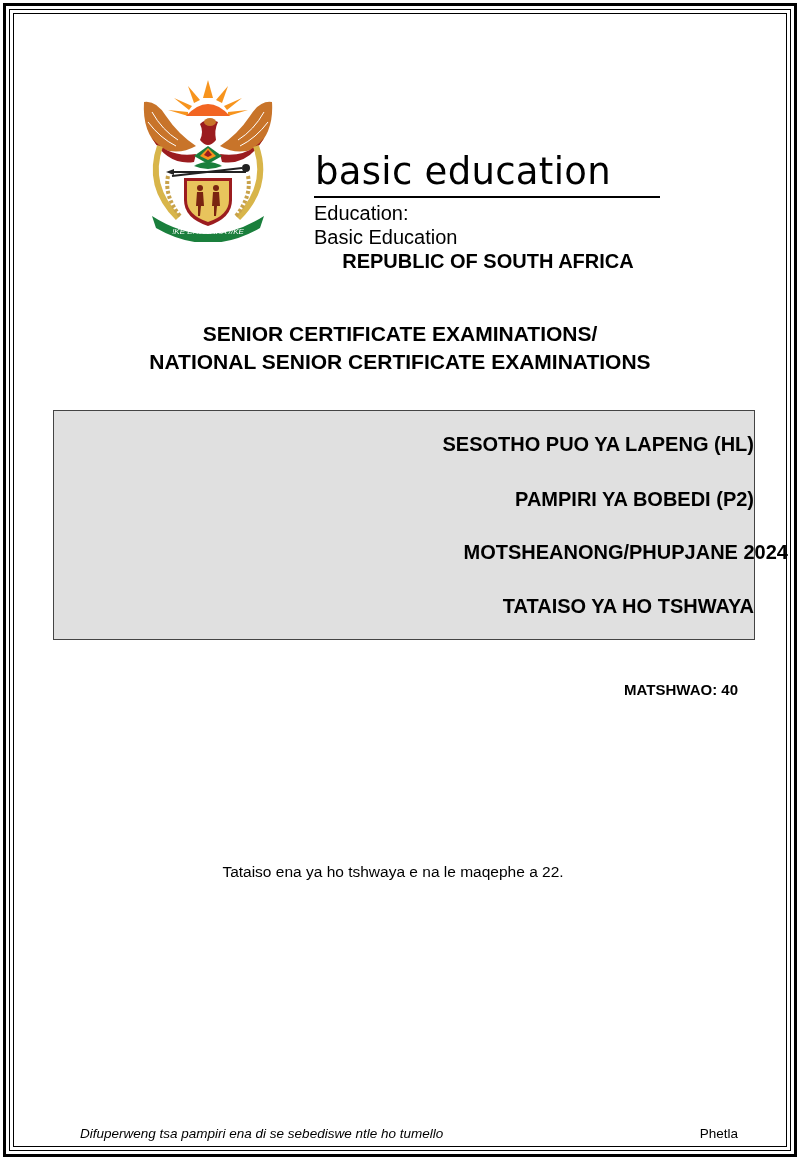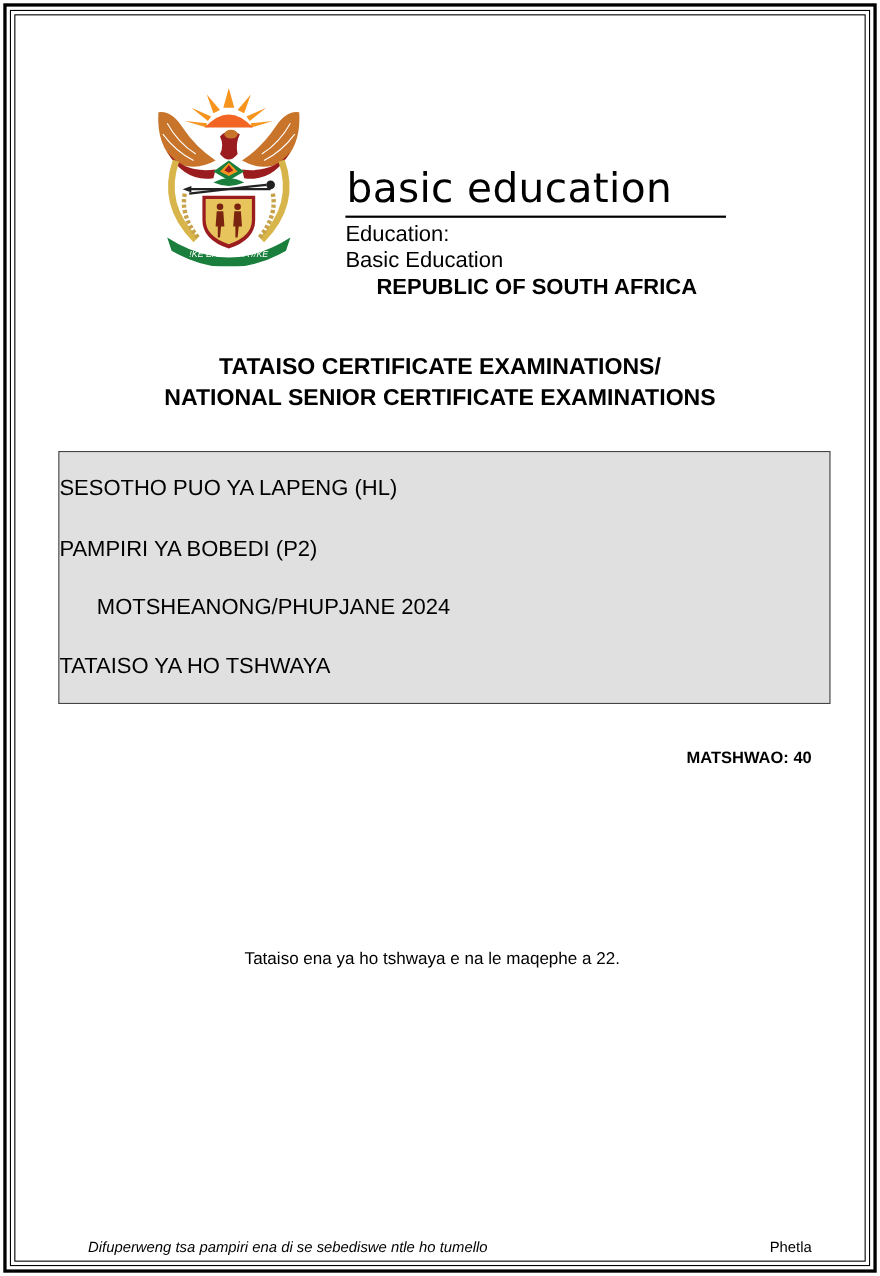--- a/index.html
+++ b/index.html
@@ -15,21 +15,21 @@
   .logo-text { position: absolute; left: 314px; top: 106px; width: 348px; margin-top: 44px; }
   .logo-big { font-family: "DejaVu Sans", sans-serif; font-size: 37px; line-height: 44px; letter-spacing: 0.3px; margin-left: 1px; }
   .logo-rule { height: 2px; background: #000; margin-top: 2px; width: 346px; }
   .logo-dept { font-size: 20px; line-height: 23px; margin-top: 4px; }
   .logo-dept2 { font-size: 20px; line-height: 24px; }
   .logo-rsa { font-size: 20px; font-weight: bold; line-height: 24px; text-align: center; }
 
   .exam-title { position: absolute; left: 0; width: 800px; top: 320px; text-align: center; font-weight: bold; font-size: 21px; line-height: 28px; }
 
   .grey-box { position: absolute; left: 53px; top: 410px; width: 700px; height: 228px; background: #e0e0e0; border: 1.5px solid #444; }
-  .grey-line { position: absolute; left: 0; width: 100%; text-align: left; font-weight: normal; font-size: 20px; }
+  .grey-line { position: absolute; left: 0; width: 100%; text-align: right; font-weight: bold; font-size: 20px; }
 
   .marks { position: absolute; right: 62px; top: 681px; font-weight: bold; font-size: 15px; }
   .pages { position: absolute; left: 0; width: 786px; text-align: center; top: 863px; font-weight: normal; font-size: 15.5px; }
 
   .footer-left { position: absolute; left: 45px; top: 1126px; font-style: italic; font-size: 13.5px; margin-left: 35px; }
   .footer-right { position: absolute; right: 62px; top: 1126px; font-size: 13.5px; }
 </style>
 </head>
 <body>
 
@@ -96,21 +96,21 @@
 
 <div class="logo-text">
   <div class="logo-big">basic education</div>
   <div class="logo-rule"></div>
   <div class="logo-dept">Education:</div>
   <div class="logo-dept2">Basic Education</div>
   <div class="logo-rsa">REPUBLIC OF SOUTH AFRICA</div>
 </div>
 
 <div class="exam-title">
-  <div>TATAISO CERTIFICATE EXAMINATIONS/</div>
+  <div>SENIOR CERTIFICATE EXAMINATIONS/</div>
   <div>NATIONAL SENIOR CERTIFICATE EXAMINATIONS</div>
 </div>
 
 <div class="grey-box">
   <div class="grey-line" style="top:22px;">SESOTHO PUO YA LAPENG (HL)</div>
   <div class="grey-line" style="top:77px;">PAMPIRI YA BOBEDI (P2)</div>
   <div class="grey-line" style="top:130px;padding-left:34px;">MOTSHEANONG/PHUPJANE 2024</div>
   <div class="grey-line" style="top:184px;">TATAISO YA HO TSHWAYA</div>
 </div>
 

